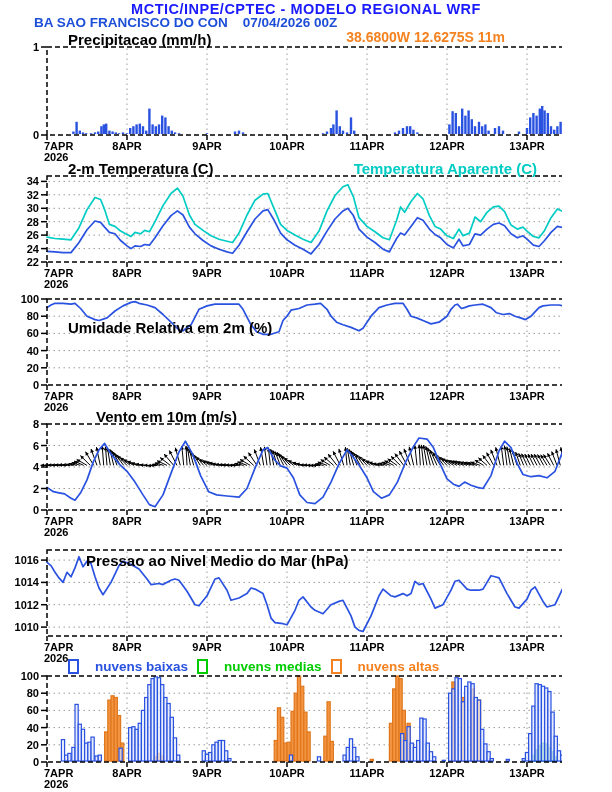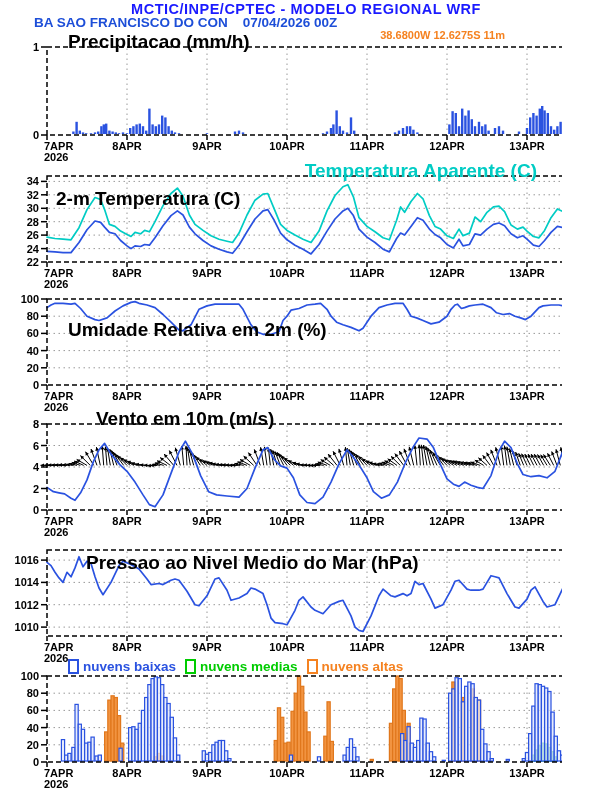--- a/index.html
+++ b/index.html
@@ -2,31 +2,31 @@
 <html><head>
 <meta charset="utf-8">
 <style>
   html,body{margin:0;padding:0;background:#fff;}
   .page{position:relative;width:562px;height:792px;background:#fff;
         font-family:"Liberation Sans",sans-serif;font-weight:bold;overflow:hidden;}
   .page svg{position:absolute;left:0;top:0;}
   .hdr{position:absolute;white-space:pre;}
   .hdr-title{top:1px;left:0;width:612px;text-align:center;font-size:14.5px;letter-spacing:.5px;}
   .hdr-station{top:15px;left:34px;font-size:13.5px;}
-  .hdr-loc{top:29px;right:57px;font-size:11px;}
-  .ptitle{position:absolute;font-size:19px;color:#000;white-space:pre;}
+  .hdr-loc{top:29px;right:57px;font-size:14px;}
+  .ptitle{position:absolute;font-size:15px;color:#000;white-space:pre;}
   .pt1{top:31px;left:68px;}
-  .pt2{top:160px;left:56px;margin-top:28px;}
+  .pt2{top:160px;left:68px;}
   .pt2r{top:160px;right:25px;}
   .pt3{top:283px;left:68px;margin-top:36px;}
   .pt4{top:408px;left:68px;margin-left:28px;}
   .pt5{top:552px;left:68px;padding-left:18px;}
   .legendrow{position:absolute;top:659px;left:68px;display:flex;align-items:center;
              gap:9px;font-size:13.5px;white-space:pre;}
-  .litem{display:flex;align-items:center;gap:4px;text-align:right;}
+  .litem{display:flex;align-items:center;gap:16px;text-align:right;}
   .lbox{display:inline-block;width:7px;height:11px;border:2px solid #000;background:#fff;}
   text.tick{font-family:"Liberation Sans",sans-serif;font-weight:bold;font-size:11px;fill:#000;}
 </style>
 </head>
 <body>
 
 <div class="page">
   <div class="hdr hdr-title" style="color: rgb(26, 26, 255);">MCTIC/INPE/CPTEC - MODELO REGIONAL WRF</div>
   <div class="hdr hdr-station" style="color: #1d4ed8;">BA SAO FRANCISCO DO CON    07/04/2026 00Z</div>
   <div class="hdr hdr-loc" style="color: rgb(245, 130, 32);">38.6800W 12.6275S 11m</div>

